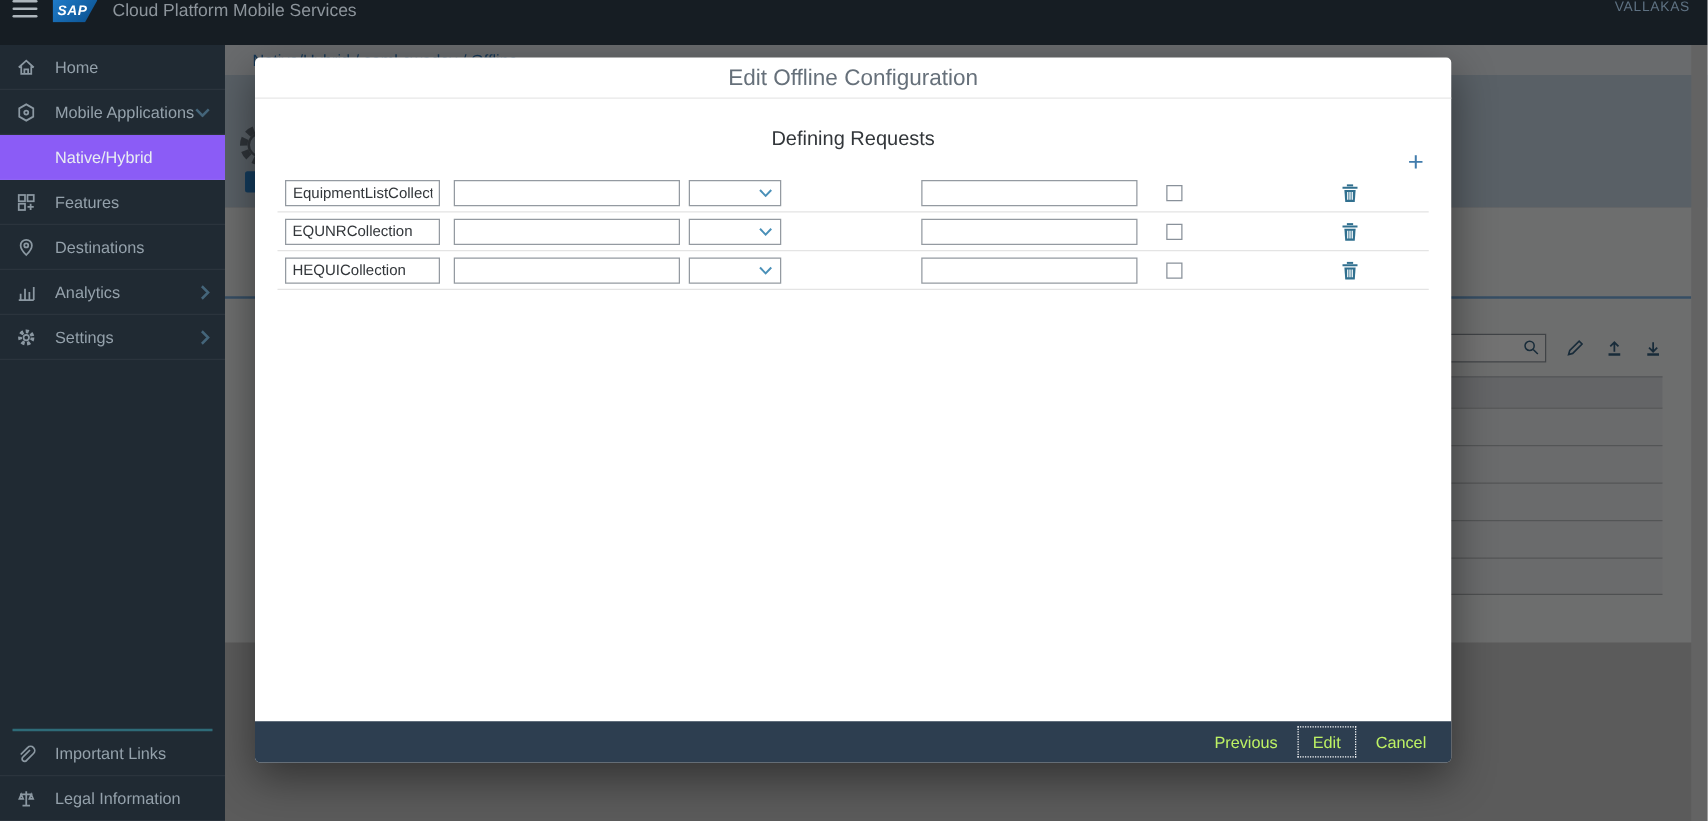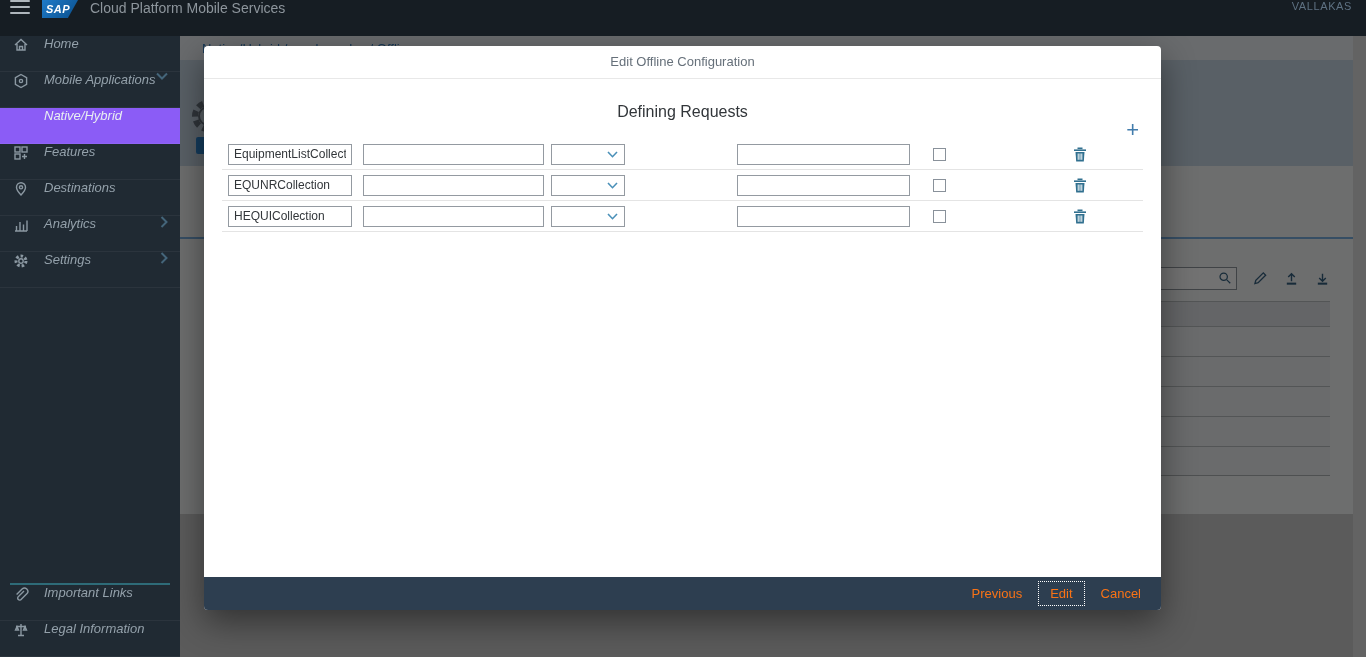--- a/index.html
+++ b/index.html
@@ -17,23 +17,23 @@
     clip-path:polygon(0 0,100% 0,72% 100%,0 100%);
     color:#fff; font-size:11px; font-weight:bold; font-style:italic;
     display:flex; align-items:center; padding-left:4px; letter-spacing:.5px; }
   .shell-title { color:#8d959c; font-size:14px; }
   .shell-user { margin-left:auto; margin-right:14px; color:#5e7182;
     font-size:11px; letter-spacing:.6px; }
 
   
   .sidebar { position:absolute; left:0; top:36px; width:180px; height:621px;
     background:#202a33; z-index:50; }
-  .nav-item { height:36px; display:flex; padding:0 12px;
+  .nav-item { height:36px; display:flex; align-items:center; padding:0 12px;
     color:#94a1ab; font-size:13px; cursor:pointer;
-    border-bottom:1px solid rgba(255,255,255,.05);font-style:italic; }
+    border-bottom:1px solid rgba(255,255,255,.05); }
   .nav-item .ic { width:18px; height:18px; margin-right:14px; flex:0 0 18px;
     display:flex; align-items:center; justify-content:center; }
   .nav-item .chev { margin-left:auto; display:flex; }
   .nav-sub { padding-left:44px; background:#1a232b; }
   .nav-sub.sel { background:#8b5cf6; color:#e9eef2; }
   .side-foot { position:absolute; left:0; bottom:0; width:180px; }
   .foot-divider { height:2px; background:#2e6b78; margin:0 10px; }
   svg.icn { stroke:#8b98a2; fill:none; stroke-width:1.4; }
   svg.chv { stroke:#44657a; fill:none; stroke-width:2; }
 
@@ -59,21 +59,21 @@
   .scrolltrack { position:absolute; right:0; top:0; width:13px; height:621px; background:#dcdcdc; }
 
   
   .overlay { position:absolute; left:180px; top:36px; width:1186px; height:621px;
     background:rgba(0,0,0,.55); z-index:10; }
 
   
   .dialog { position:absolute; left:204px; top:46px; width:957px; height:564px;
     background:#fff; z-index:20; border-radius:4px;
     box-shadow:0 12px 34px rgba(0,0,0,.45); display:flex; flex-direction:column; }
-  .dlg-title { height:46px; line-height:32px; text-align:center; font-size:13px;
+  .dlg-title { height:46px; line-height:32px; text-align:center; font-size:18px;
     color:#66707a; border-bottom:1px solid #e8e8e8; flex:0 0 32px; }
   .dlg-body { flex:1; padding:0 18px; overflow:hidden; }
   .sect-row { margin-top:24px; display:flex; align-items:center;flex-direction:column; }
   .sect-title { font-size:16px; color:#32363a; }
   .add-btn { margin-left:auto; color:#427cac; font-size:22px; font-weight:300;
     line-height:18px; cursor:pointer; padding:0 4px; }
   .grid { display:grid; grid-template-columns:135px 188px 186px 188px 138px 1fr;
     align-items:center; }
   .thead { margin-top:12px; height:23px; background:#f7f7f7;
     border-top:1px solid #e4e4e4; border-bottom:1px solid #e4e4e4; }
@@ -85,21 +85,21 @@
   .name-in { width:124px; }
   .num-in { width:181px; }
   .tok-in { width:173px; }
   .ddl { width:74px; height:21px; border:1px solid #949aa1; background:#fff;
     display:flex; align-items:center; justify-content:flex-end; padding-right:6px; cursor:pointer; }
   .chk { appearance:none; -webkit-appearance:none; width:13px; height:13px;
     border:1px solid #89919a; background:#fff; margin-left:8px; cursor:pointer; }
   .trash { cursor:pointer; margin-left:10px; display:flex; }
   .dlg-foot { flex:0 0 33px; background:#2d3e50; border-radius:0 0 4px 4px;
     display:flex; align-items:center; justify-content:flex-end; padding-right:12px; }
-  .fbtn { color:#f97316; font-size:13px; background:none; border:none; cursor:pointer;
+  .fbtn { color:#bef264; font-size:13px; background:none; border:none; cursor:pointer;
     padding:4px 8px; margin-left:8px; font-family:"Liberation Sans",sans-serif; }
   .fbtn.focus { border:1px dotted #fff; padding:4px 11px; }
 </style>
 </head>
 <body>
 
 <div class="page">
   <div class="crumbbar">
     <div class="crumb">Native/Hybrid / saml.cwadev / Offline</div>
   </div>

